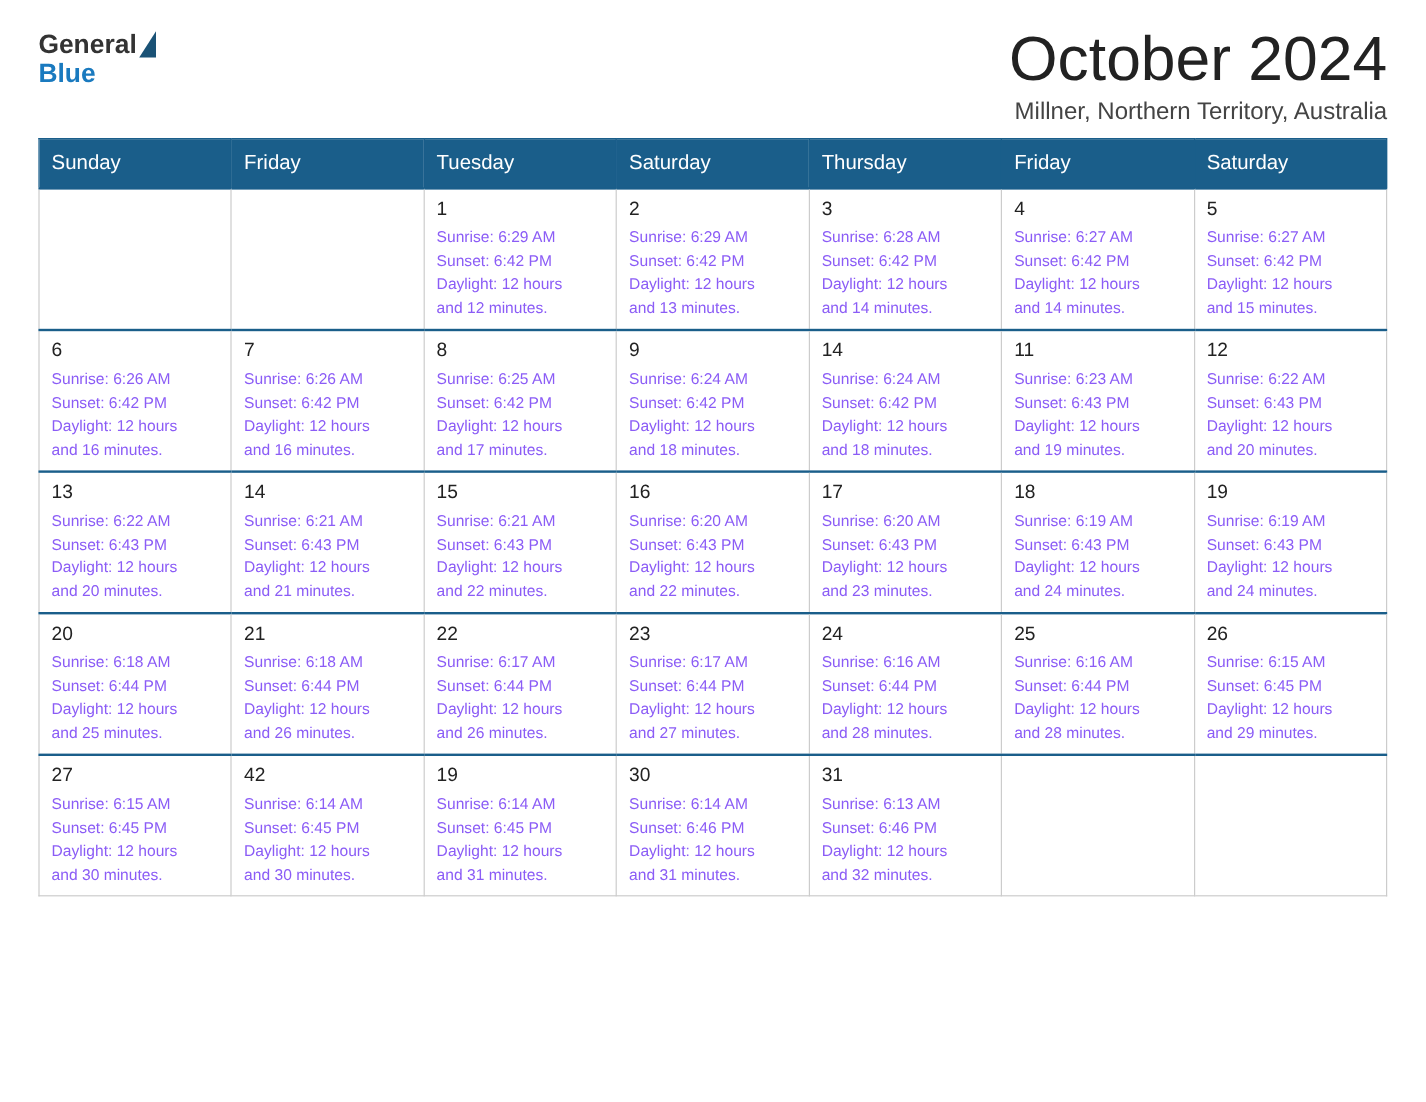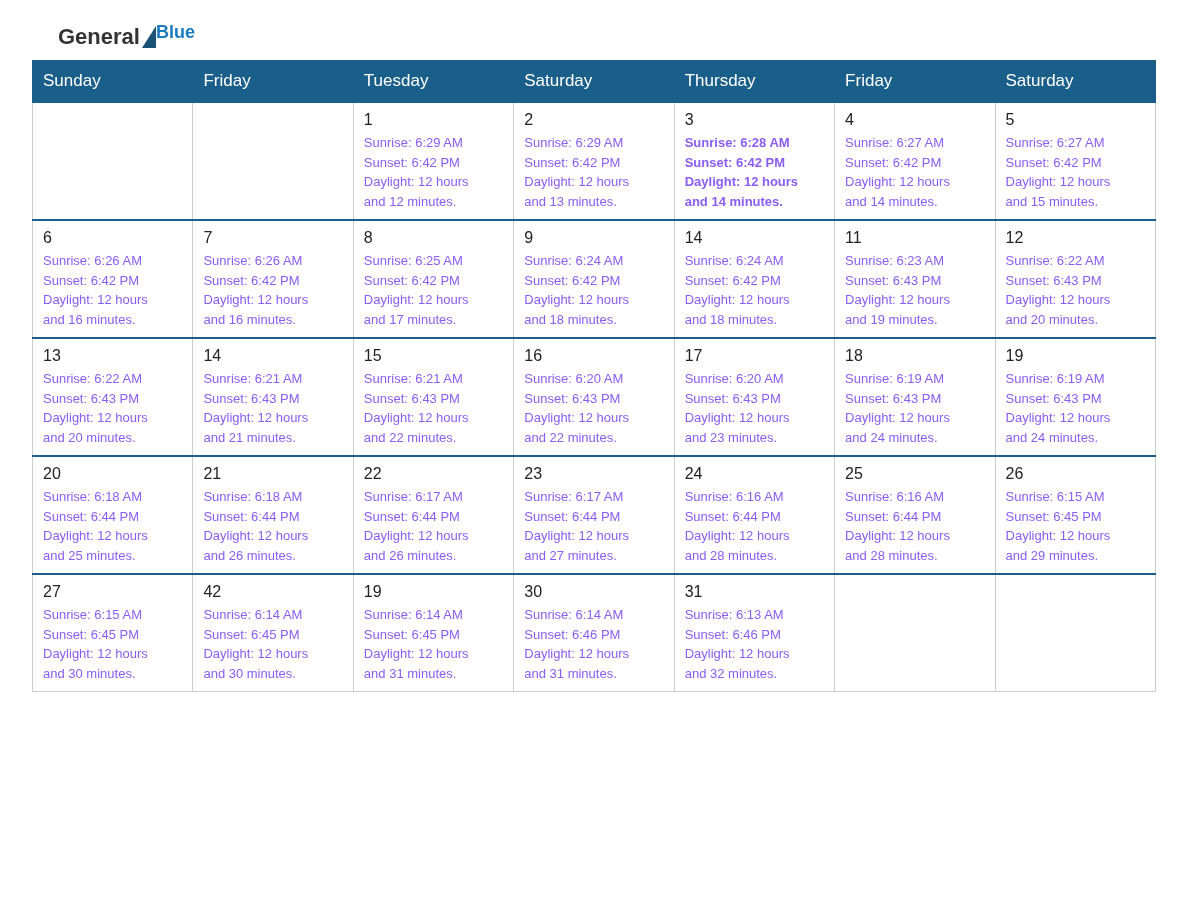--- a/index.html
+++ b/index.html
@@ -24,21 +24,21 @@
     .logo-triangle {
       width: 0;
       height: 0;
       border-left: 14px solid transparent;
       border-bottom: 22px solid #1a5276;
       display: inline-block;
       margin-left: 2px;
       vertical-align: middle;
     }
     .logo-text-blue {
-      font-size: 18px;
+      font-size: 22px;
       font-weight: bold;
       color: #1a7abf;
       display: block;
       margin-top: -2px;
     }
     .title-block {
       text-align: right;
     }
     .month-title {
       font-size: 52px;
@@ -85,37 +85,41 @@
     .day-info {
       font-size: 13px;
       color: #8b5cf6;
       line-height: 1.5;
     }
     .empty-cell {
       background: #fff;
     }
     .logo-container {
       display: flex;
-      margin-left: 26px;
+      flex-direction: column;
     }
     .logo-line1 {
       display: flex;
       align-items: center;
     }
   </style>
 </head>
 <body>
 
 <div class="header-row">
   <div class="logo-container">
     <div class="logo-line1">
       <span class="logo-text-general">General</span>
       <span class="logo-triangle"></span>
     </div>
     <span class="logo-text-blue">Blue</span>
+  </div>
+  <div class="title-block">
+    <div class="month-title">October 2024</div>
+    <div class="location-subtitle">Millner, Northern Territory, Australia</div>
   </div>
 </div>
 
 <table class="calendar-table">
   <thead>
     <tr>
     <th>Sunday</th>
         <th>Friday</th>
         <th>Tuesday</th>
         <th>Saturday</th>
@@ -137,21 +141,21 @@
         </td>
         <td>
           <span class="day-number">2</span>
           <div class="day-info" style="white-space: pre-line;">Sunrise: 6:29 AM
 Sunset: 6:42 PM
 Daylight: 12 hours
 and 13 minutes.</div>
         </td>
         <td>
           <span class="day-number">3</span>
-          <div class="day-info" style="white-space: pre-line; font-weight: bold;">Sunrise: 6:28 AM
+          <div class="day-info" style="white-space: pre-line;">Sunrise: 6:28 AM
 Sunset: 6:42 PM
 Daylight: 12 hours
 and 14 minutes.</div>
         </td>
         <td>
           <span class="day-number">4</span>
           <div class="day-info" style="white-space: pre-line;">Sunrise: 6:27 AM
 Sunset: 6:42 PM
 Daylight: 12 hours
 and 14 minutes.</div>

